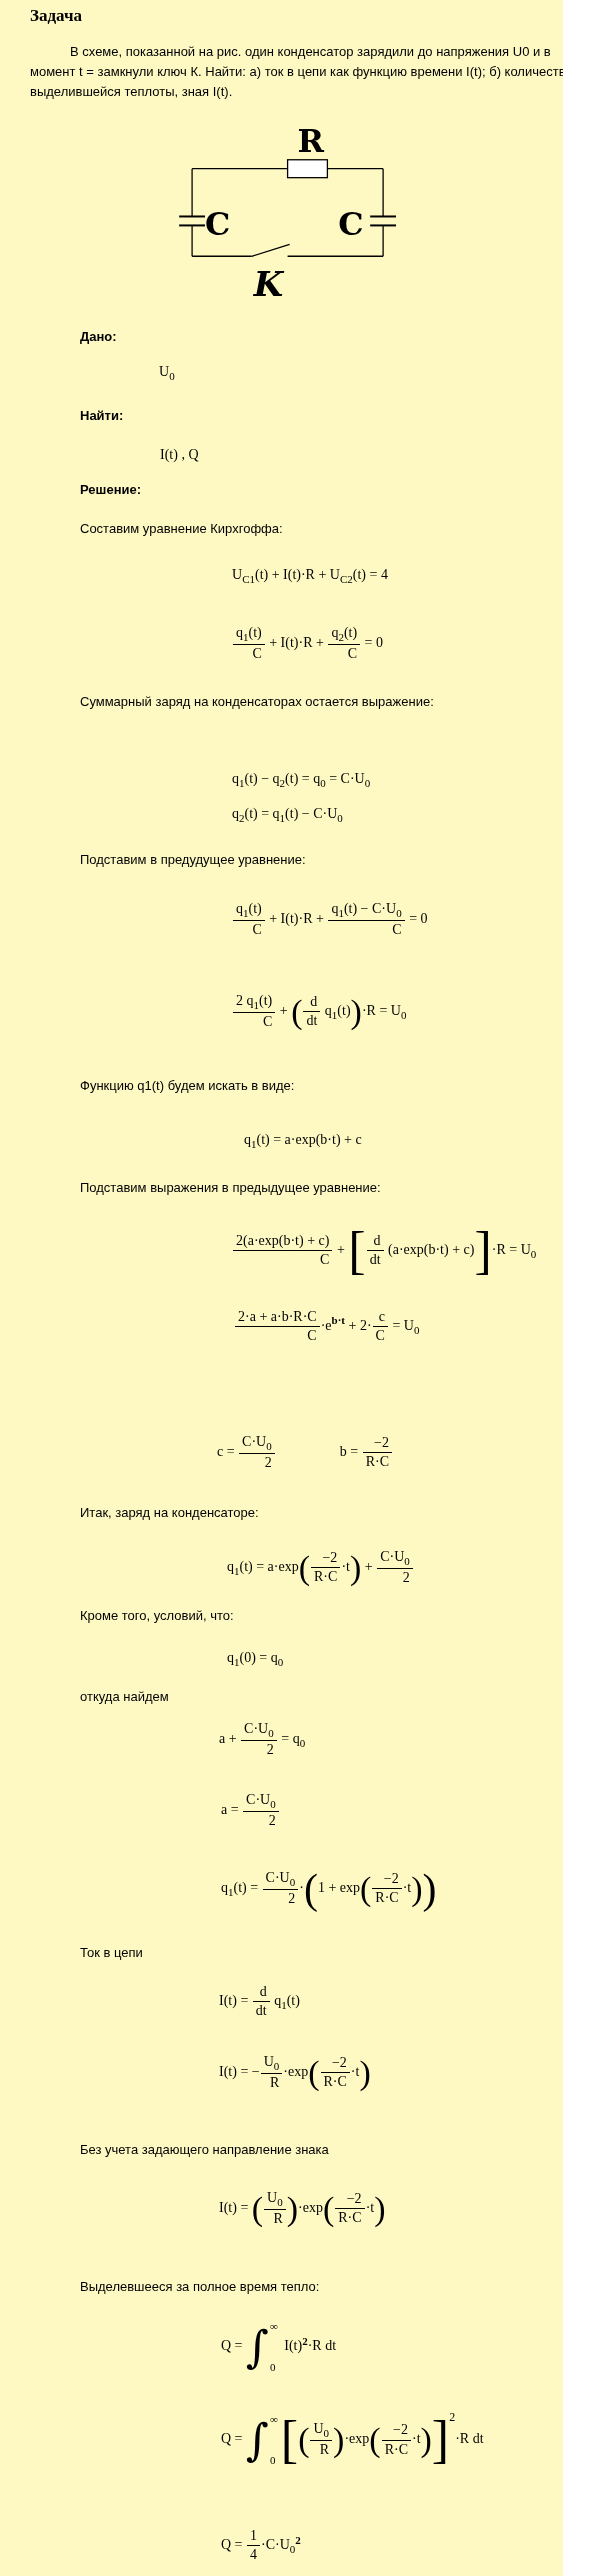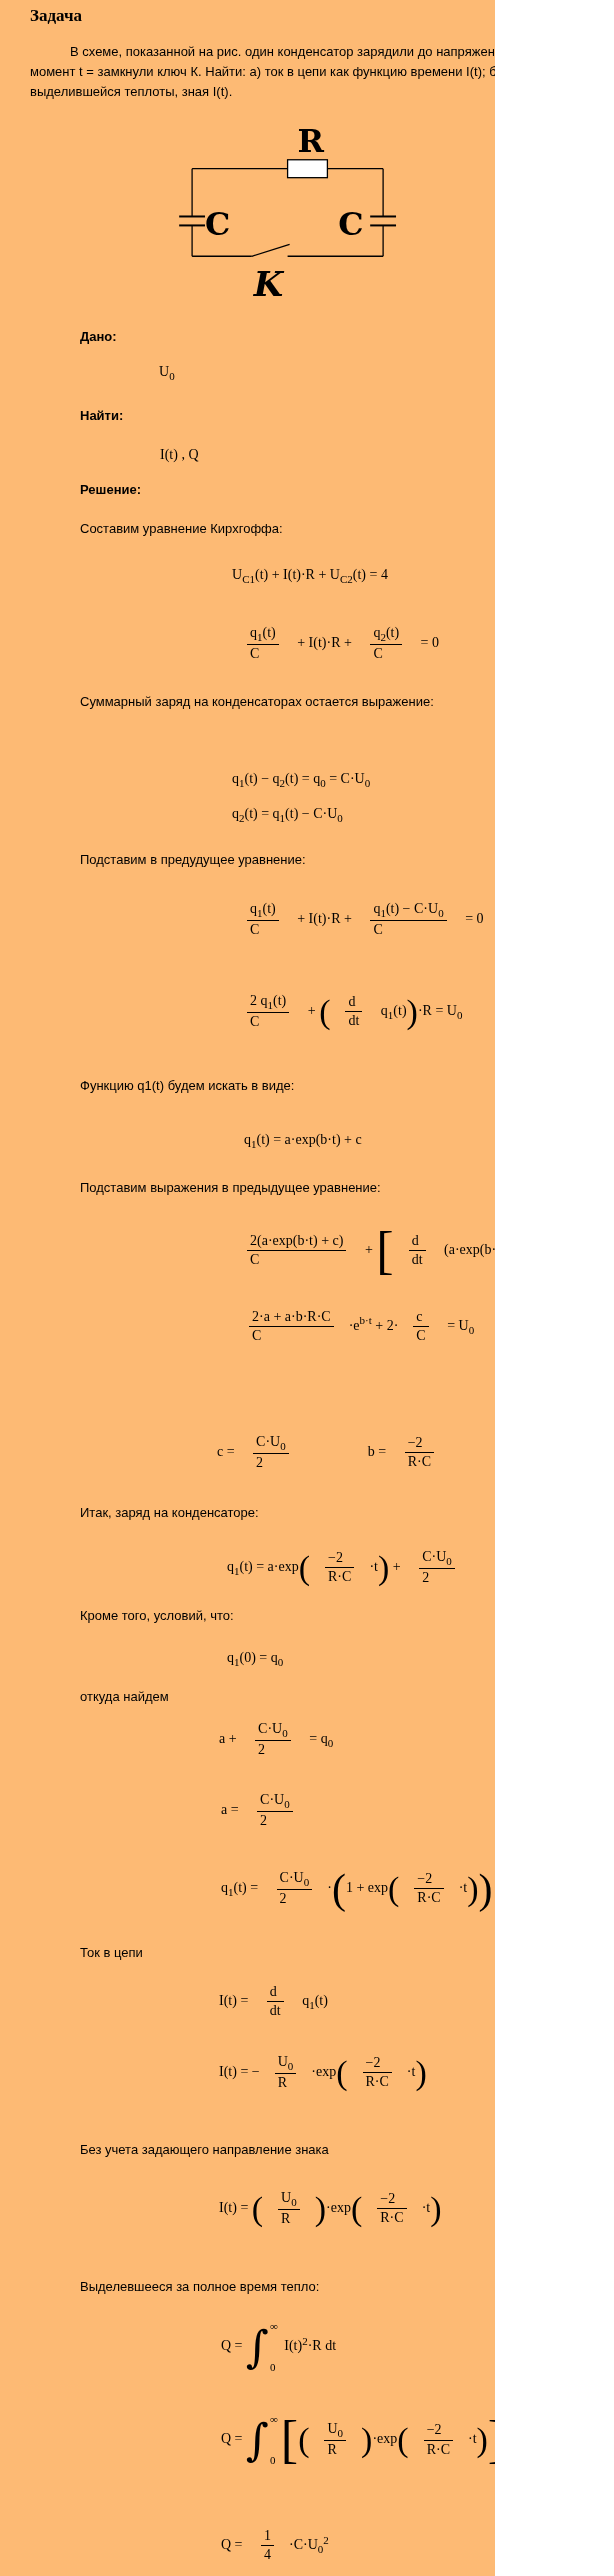--- a/index.html
+++ b/index.html
@@ -1,26 +1,26 @@
 <!DOCTYPE html>
 <html><head>
 <meta charset="utf-8">
 <style>
   html,body{margin:0;padding:0;background:#fff;}
-  .page{position:relative;width:495px;height:2576px;background:#fdba74;color:#000;
+  .page{position:relative;width:563px;height:2576px;background:#fef9c3;color:#000;
         font-family:"Liberation Sans",sans-serif;overflow:hidden;}
   .abs{position:absolute;}
   .title{font-family:"Liberation Serif",serif;font-weight:bold;font-size:17px;}
   .para{font-size:13px;line-height:20px;}
   .lbl{font-size:13px;font-weight:bold;}
   .txt{font-size:13px;}
   .fm{font-family:"Liberation Serif",serif;font-size:14px;white-space:nowrap;}
   .fm sub{font-size:11px;vertical-align:-0.35em;}
-  .fm sup{font-size:11px;vertical-align:0.5em;}
-  .frac{display:inline-block;vertical-align:middle;text-align:left;margin:0 15px;}
+  .fm sup{font-size:11px;vertical-align:0.5em;font-weight:bold;}
+  .frac{display:inline-block;vertical-align:middle;text-align:right;margin:0 1px;}
   .frac .num,.frac .den{display:block;padding:0 3px;line-height:1.3;}
   .frac .den{border-top:1px solid #000;}
   .bp{display:inline-block;vertical-align:middle;line-height:0;font-weight:400;}
   .bp-m{font-size:34px;}
   .bp-l{font-size:42px;}
   .bb{display:inline-block;vertical-align:middle;line-height:0;font-size:52px;font-weight:400;}
   .bsup{display:inline-block;font-size:12px;position:relative;top:-22px;}
   .intgrp{display:inline-flex;align-items:center;vertical-align:middle;}
   .isym{font-family:"DejaVu Serif",serif;font-size:44px;line-height:1;}
   .ilims{display:inline-flex;flex-direction:column;justify-content:space-between;

